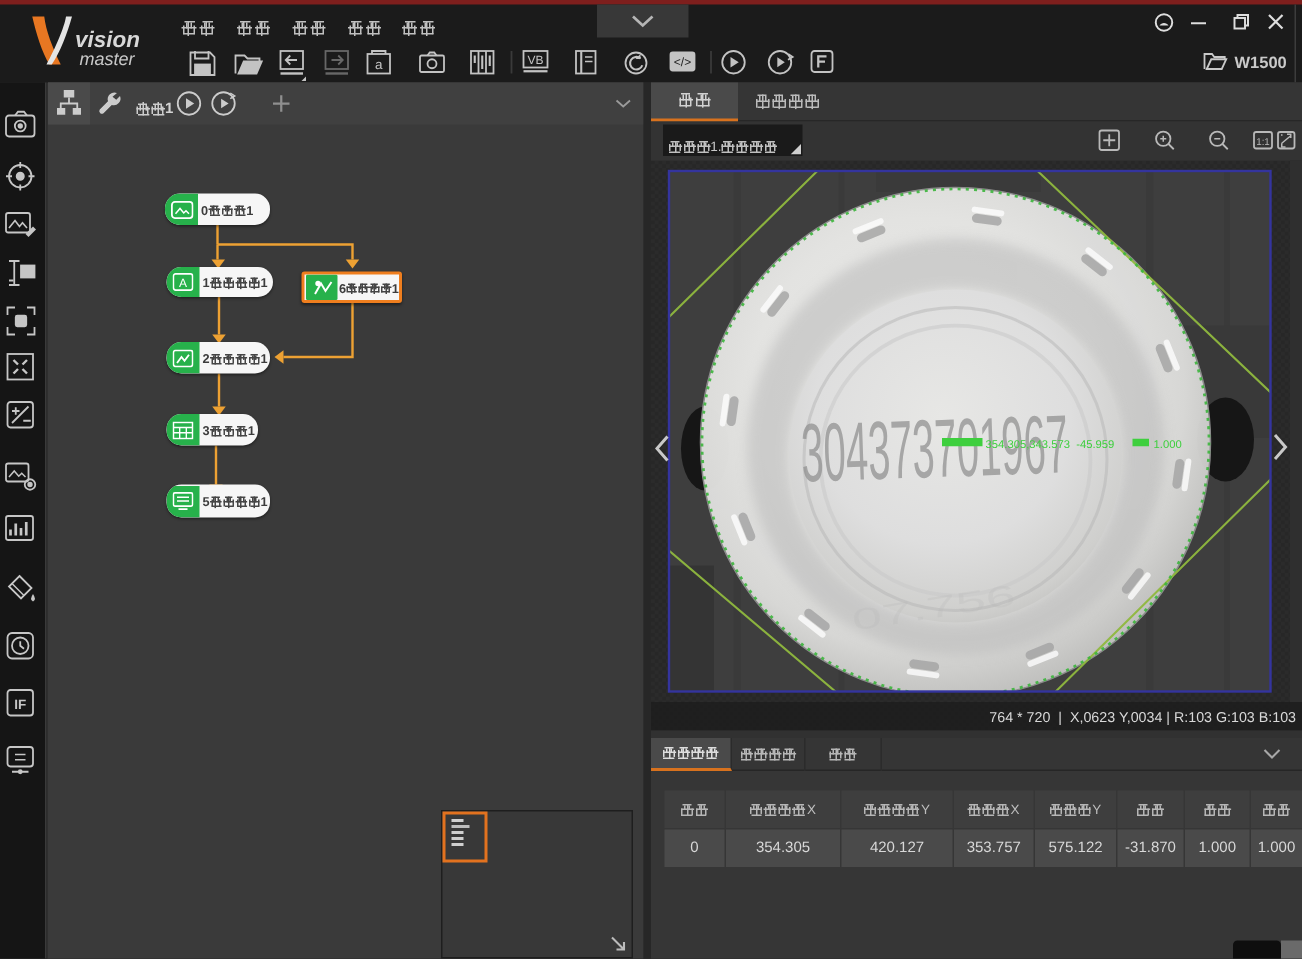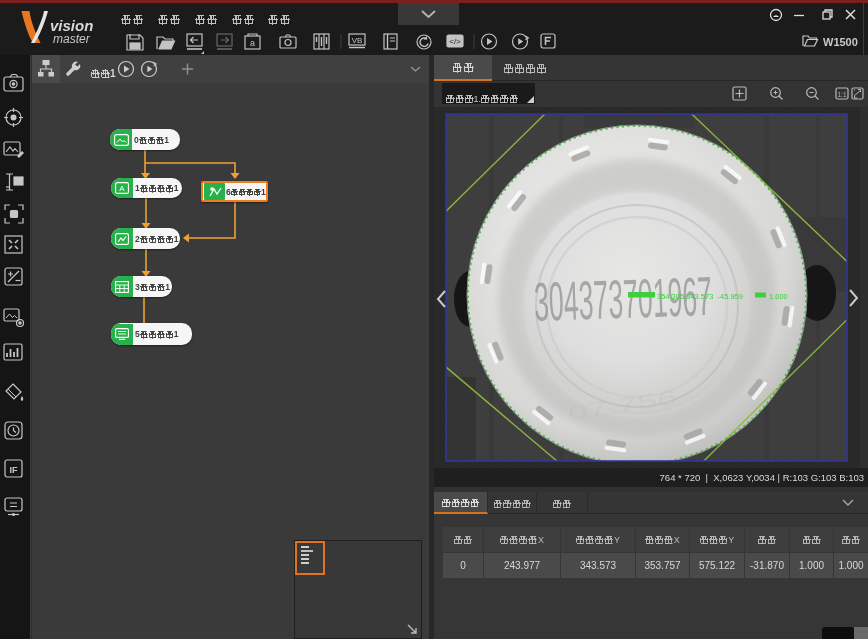--- a/index.html
+++ b/index.html
@@ -352,21 +352,21 @@
  </div>
  <div class="node" style="left:79px;top:221px;width:61px">
   <div class="nico">
         <svg width="14" height="12" viewBox="0 0 14 12">
           <rect x="0.6" y="0.6" width="12.8" height="10.8" fill="none" stroke="#fff" stroke-width="1.1"></rect>
           <path d="M0.6 4 h12.8 M4.8 4 v7 M9.2 4 v7 M0.6 7.5 h12.8" stroke="#fff" stroke-width="0.9"></path>
         </svg>
       </div>
   <div class="nlab">3<i class="cj cjs" style="width:7.5px;height:7.5px;margin:0 .5px"></i><i class="cj cjs" style="width:7.5px;height:7.5px;margin:0 .5px"></i><i class="cj cjs" style="width:7.5px;height:7.5px;margin:0 .5px"></i>1</div>
  </div>
- <div class="node" style="left:79px;top:268px;width:81px;height:22px">
+ <div class="node" style="left:79px;top:268px;width:69px;height:22px">
   <div class="nico">
         <svg width="14" height="12" viewBox="0 0 14 12">
           <rect x="0.6" y="0.6" width="12.8" height="8.8" rx="1" fill="none" stroke="#fff" stroke-width="1.1"></rect>
           <path d="M3 3.5 h8 M3 6 h8" stroke="#fff" stroke-width="0.9"></path>
           <path d="M4 11.4 h6" stroke="#fff" stroke-width="1.1"></path>
         </svg>
       </div>
   <div class="nlab">5<i class="cj cjs" style="width:7.5px;height:7.5px;margin:0 .5px"></i><i class="cj cjs" style="width:7.5px;height:7.5px;margin:0 .5px"></i><i class="cj cjs" style="width:7.5px;height:7.5px;margin:0 .5px"></i><i class="cj cjs" style="width:7.5px;height:7.5px;margin:0 .5px"></i>1</div>
  </div>
 
@@ -582,22 +582,22 @@
   <div class="th" style="left:302px;width:44px">
         <span><i class="cj" style="width:8.5px;height:8.5px;margin-right:1px"></i><i class="cj" style="width:8.5px;height:8.5px"></i></span>
       </div>
   <div class="th" style="left:347px;width:43px">
         <span><i class="cj" style="width:8.5px;height:8.5px;margin-right:1px"></i><i class="cj" style="width:8.5px;height:8.5px"></i></span>
       </div>
   <div class="th" style="left:391px;width:34px">
         <span><i class="cj" style="width:8.5px;height:8.5px;margin-right:1px"></i><i class="cj" style="width:8.5px;height:8.5px"></i></span>
       </div>
   <div class="td" style="left:0;width:40px">0</div>
-  <div class="td" style="left:41px;width:76px">243.977</div>
-  <div class="td" style="left:118px;width:74px">343.573</div>
+  <div class="td" style="left:41px;width:76px">354.305</div>
+  <div class="td" style="left:118px;width:74px">420.127</div>
   <div class="td" style="left:193px;width:53px">353.757</div>
   <div class="td" style="left:247px;width:54px">575.122</div>
   <div class="td" style="left:302px;width:44px">-31.870</div>
   <div class="td" style="left:347px;width:43px">1.000</div>
   <div class="td" style="left:391px;width:34px">1.000</div>
  </div>
  <div class="abs" style="left:388px;top:572px;width:32px;height:12px;background:#0e0e0e;border-radius:3px 3px 0 0"></div>
  <div class="abs" style="left:420px;top:572px;width:14px;height:12px;background:#6a6a6a"></div>
 </div>
 

